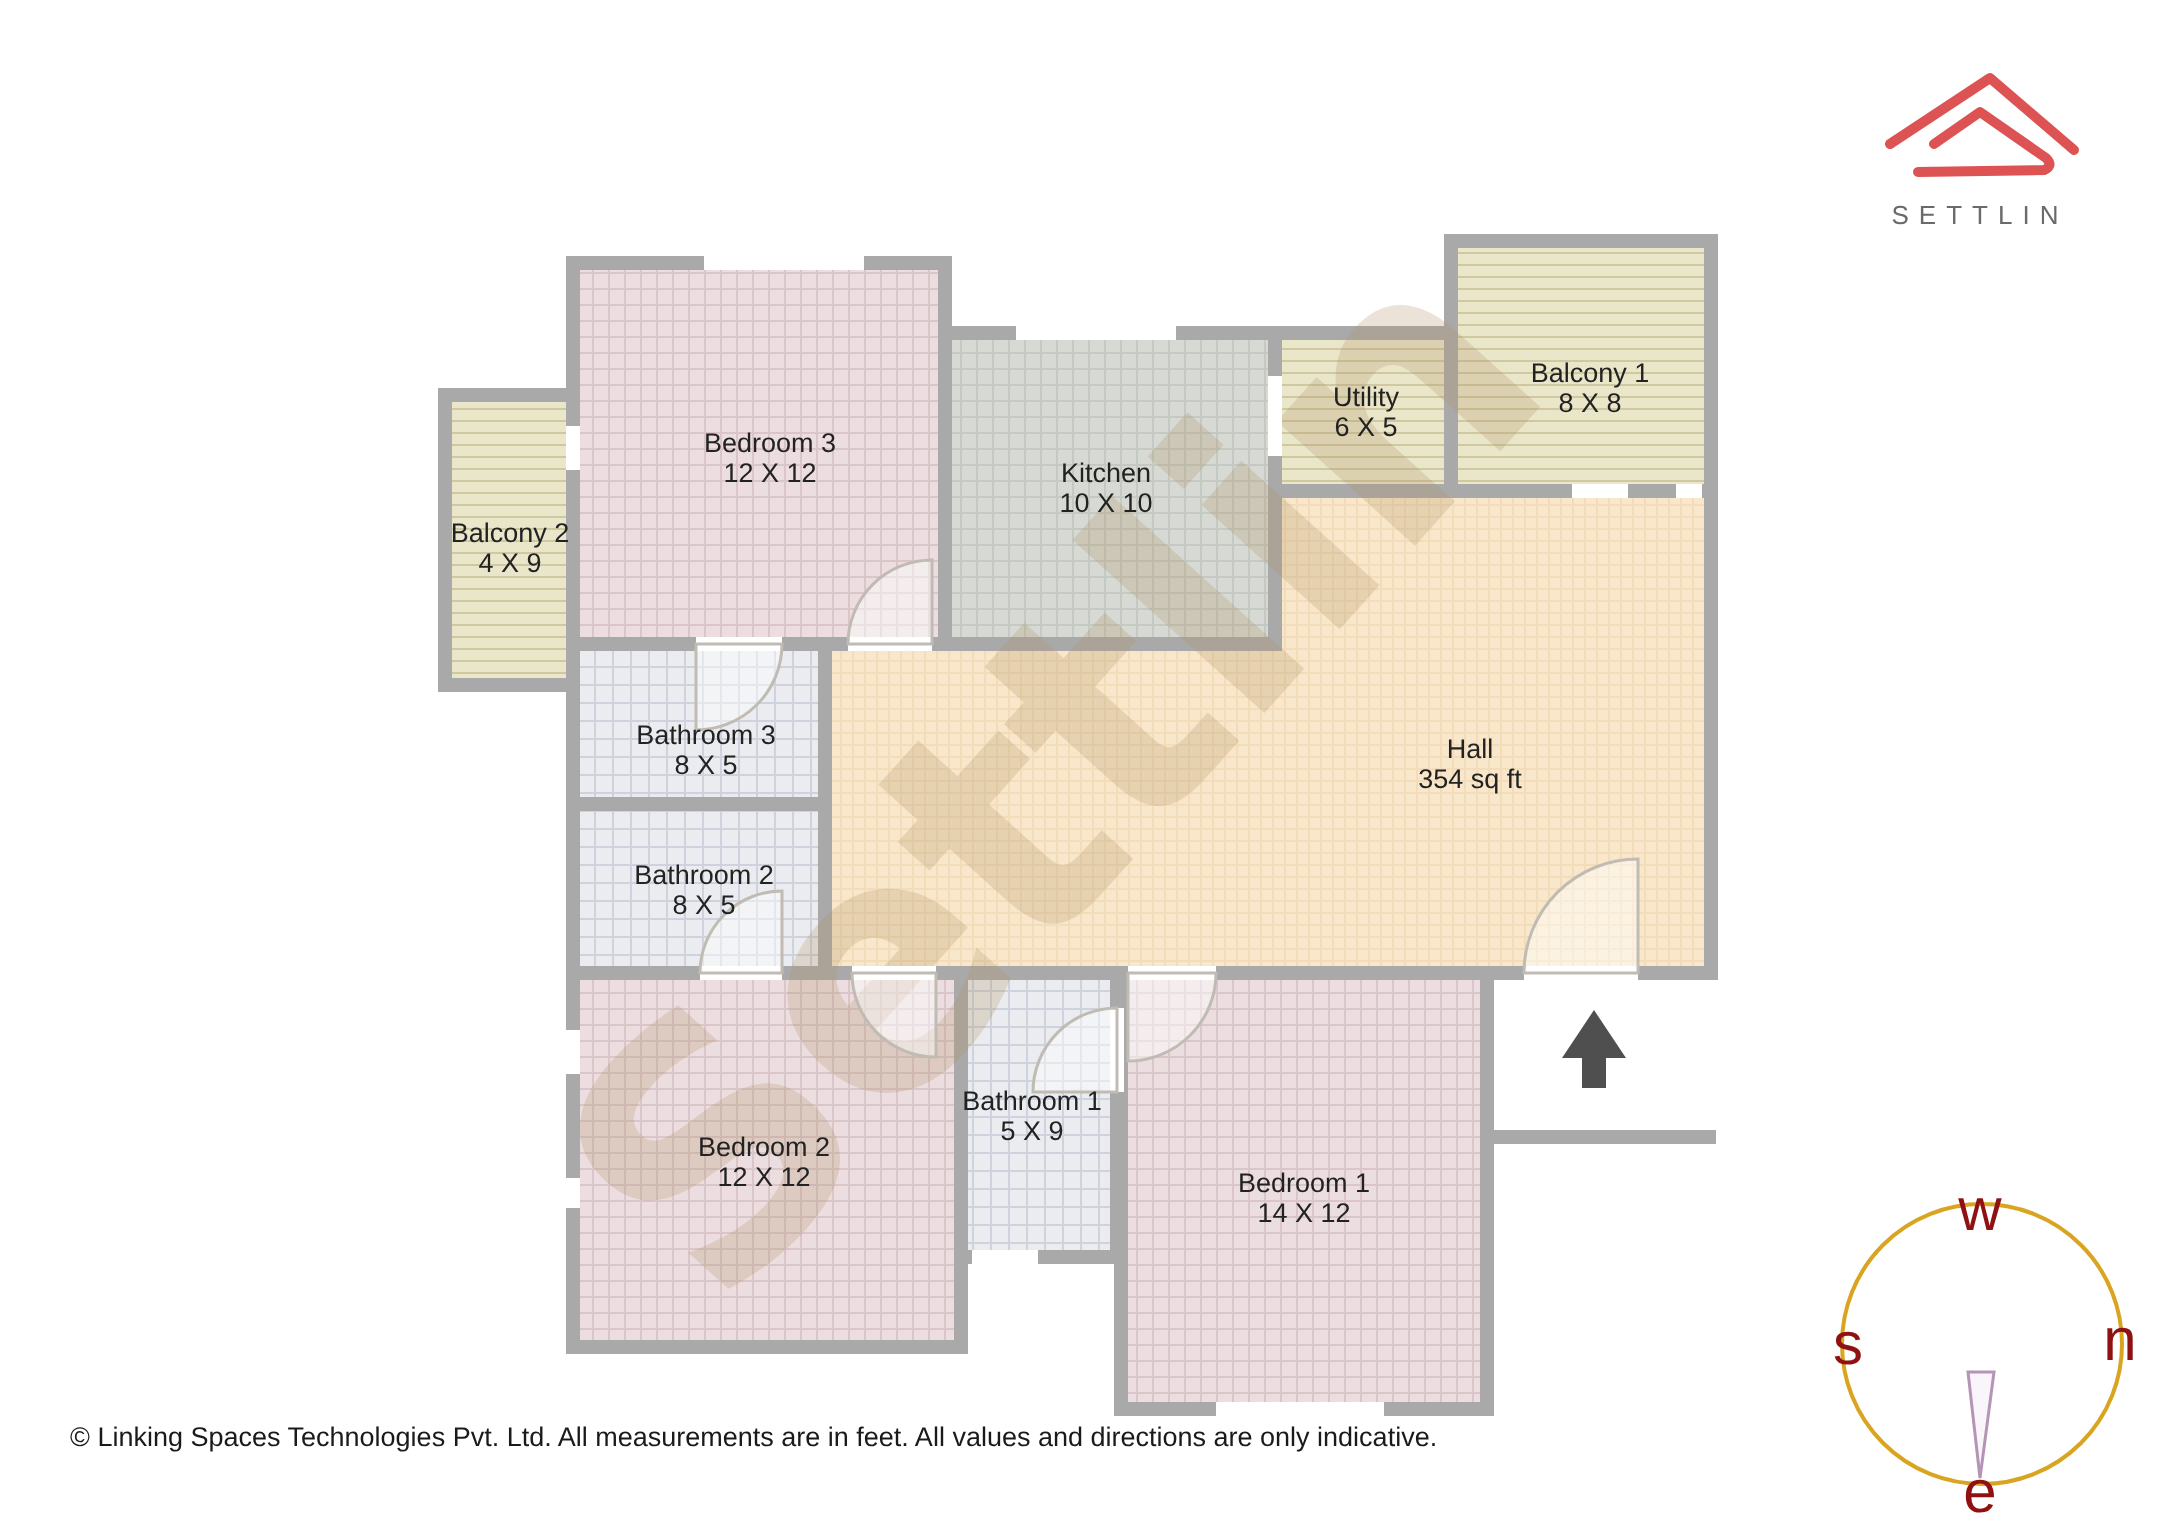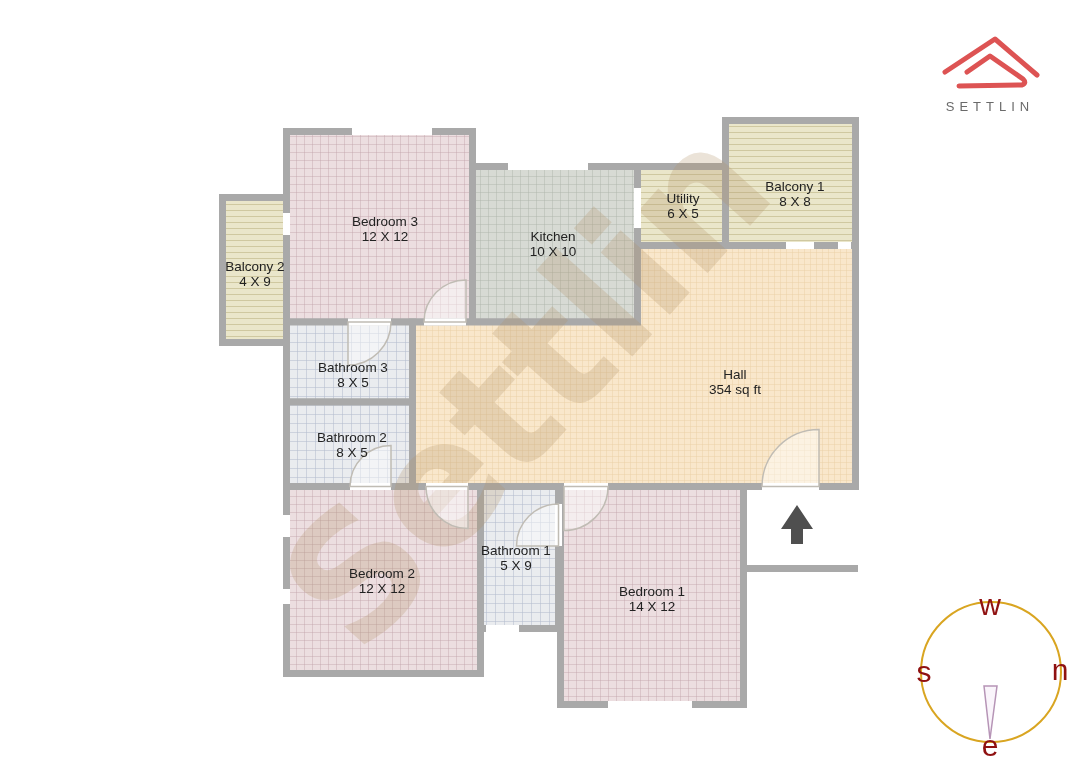--- a/index.html
+++ b/index.html
@@ -131,14 +131,15 @@
   <div id="logo">
     <svg width="104" height="56" viewBox="0 0 104 56">
       <g fill="none" stroke="#dd5353" stroke-width="5" stroke-linecap="round" stroke-linejoin="round">
         <path d="M7 38 L57 5 L99 41"></path>
         <path d="M29 38 L52 22 L85 45 Q89 49 84 51 L21 52"></path>
       </g>
     </svg>
     <span class="brand">SETTLIN</span>
   </div>
 
+  <div id="copyright">© Linking Spaces Technologies Pvt. Ltd. All measurements are in feet. All values and directions are only indicative.</div>
 
 </div>
 
 </body></html>

